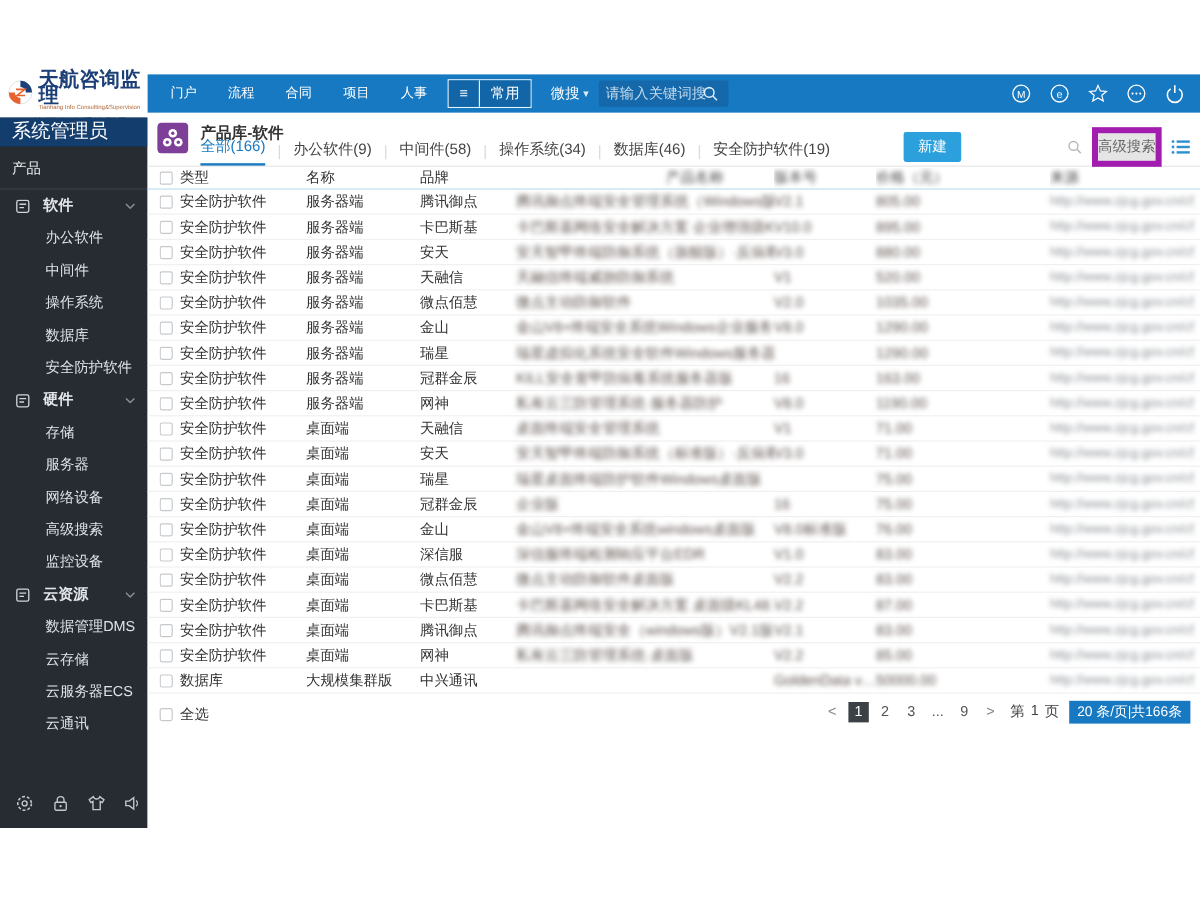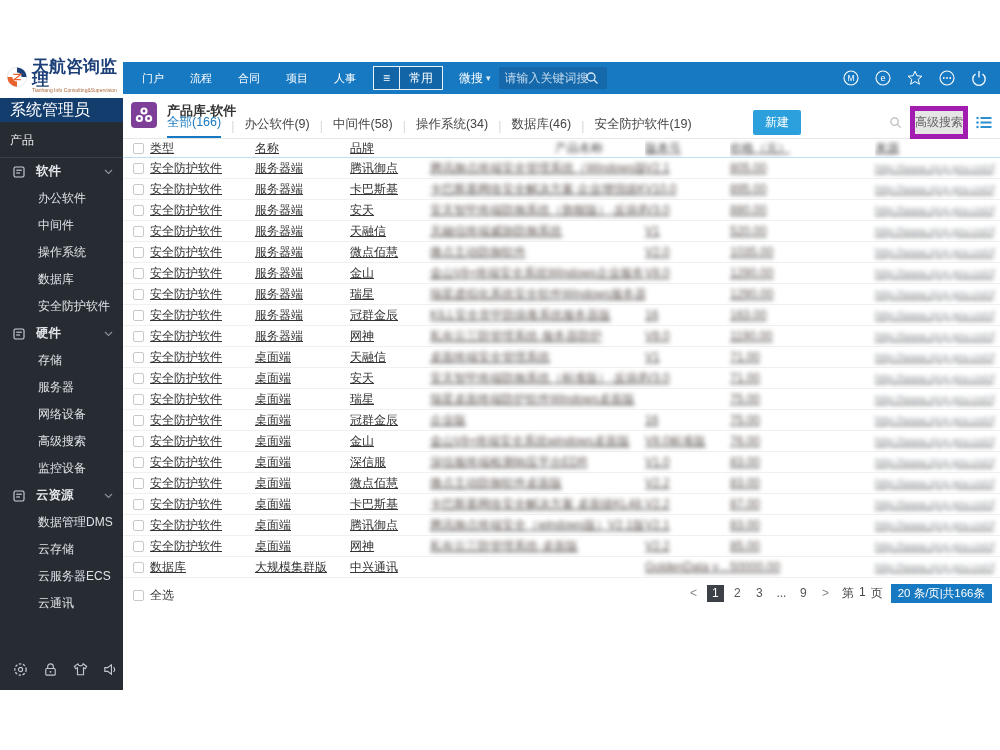--- a/index.html
+++ b/index.html
@@ -50,21 +50,21 @@
   .tabs { position:absolute; left:44px; bottom:0; display:flex; align-items:flex-end; font-size:12.5px; height:20px; }
   .tab { color:#444; padding-bottom:5px; cursor:pointer; }
   .tab.active { color:#1779c1; border-bottom:2px solid #1779c1; }
   .tab-sep { color:#d9d9d9; margin:0 10px; padding-bottom:5px; }
   .toolbar { position:absolute; right:8px; top:12px; display:flex; align-items:center; gap:8px; }
   .btn-new { background:#2ba0dc; color:#fff; border:0; font-size:12px; padding:4px 12px; border-radius:2px; cursor:pointer; }
   .toolbar input { border:0; outline:none; width:72px; font-size:12px; color:#666; }
   .btn-adv { background:#e5e5e5; border:5px solid #a21caf; color:#666; font-size:12px; padding:3px 0; cursor:pointer; }
 
   
-  .tbl { font-size:12px; color:#333;text-decoration:underline; }
+  .tbl { font-size:12px; color:#333; }
   .trow { display:flex; align-items:center; height:21px; border-bottom:1px solid #f0f0f0; padding-left:10px; }
   .thead { height:19px; border-bottom:1px solid #bfe0f2; color:#333; }
   .cell { overflow:hidden; white-space:nowrap; flex:0 0 auto; }
   .c-cb { width:17px; } .c-type { width:105px; } .c-name { width:95px; } .c-brand { width:80px; }
   .c-desc { width:215px; } .c-ver { width:85px; } .c-price { width:145px; } .c-src { width:120px; }
   .thead .c-desc span { margin-left:125px; display:inline-block; }
   .blur { filter:blur(2.3px); color:#5e544f; }
   .blur-h { filter:blur(2.3px); color:#444; }
   .src { color:#8a9096; font-size:11px; }
   .cbx { display:inline-block; width:11px; height:11px; border:1px solid #c6c9cc; border-radius:2px; background:#fff; vertical-align:middle; cursor:pointer; }

